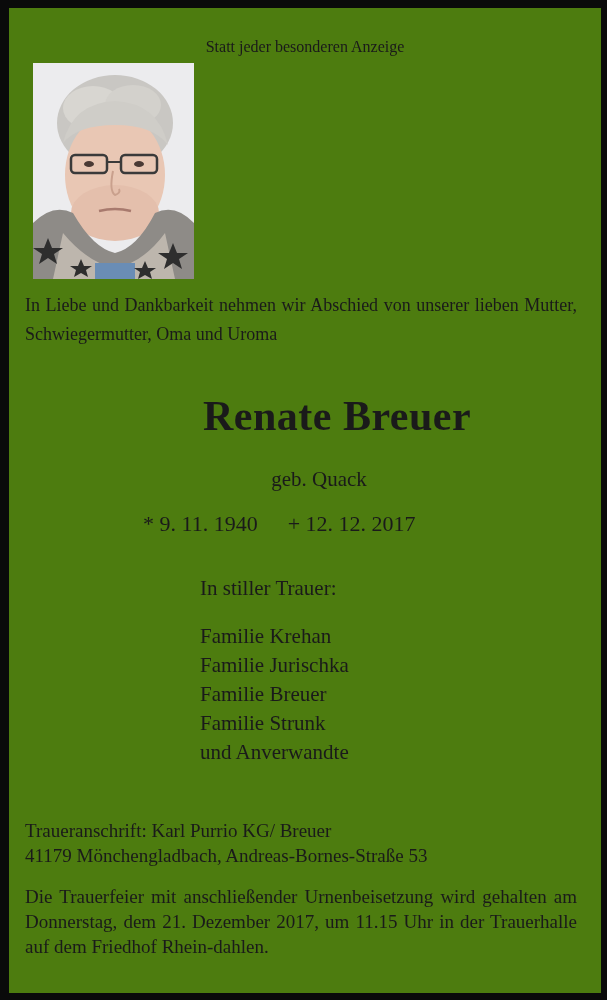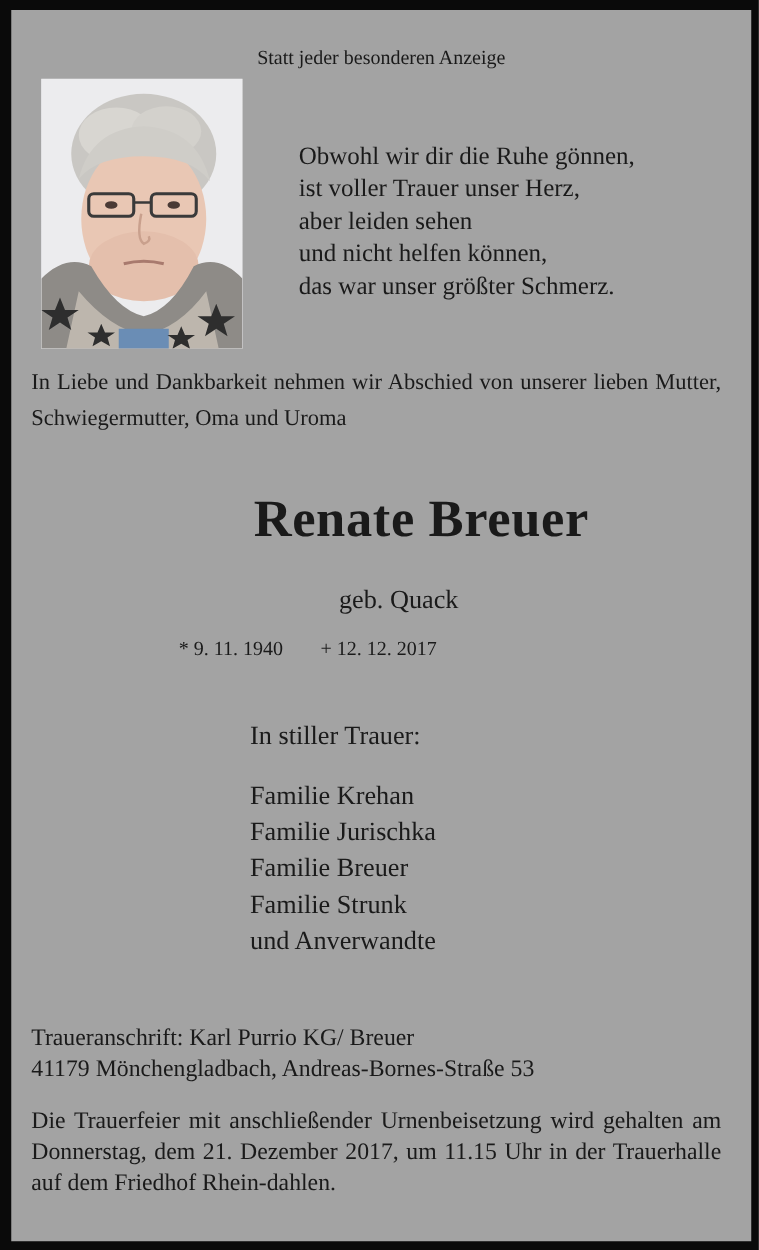--- a/index.html
+++ b/index.html
@@ -4,21 +4,21 @@
 <style>
   html, body { margin: 0; padding: 0; }
   body {
     width: 607px; height: 1000px; background: #0a0a0a;
     position: relative; overflow: hidden;
     font-family: "Liberation Serif", "DejaVu Serif", serif;
     color: #1a1a1a;
   }
   .card {
     position: absolute; left: 9px; top: 8px; width: 592px; height: 985px;
-    background: #a3a3a3;
+    background: #4d7c0f;
   }
   .abs { position: absolute; white-space: nowrap; }
   .header {
     left: 0; width: 592px; top: 30px; text-align: center;
     font-size: 16px;
   }
   .photo {
     position: absolute; left: 24px; top: 55px; width: 161px; height: 216px;
     background: linear-gradient(180deg, #ececef 0%, #e8e8ea 100%);
     overflow: hidden;
@@ -32,21 +32,21 @@
     white-space: normal; text-align: justify; text-align-last: left;
   }
   .name {
     left: 0; width: 592px; top: 384px; text-align: center;
     font-size: 42px; font-weight: bold; letter-spacing: 0.5px; padding-left: 32px;
   }
   .maiden {
     left: 14px; width: 592px; top: 459px; text-align: center; font-size: 21px;
   }
   .dates {
-    left: 134px; top: 503px; font-size: 16px;
+    left: 134px; top: 503px; font-size: 22px;
   }
   .dates span.sep { display: inline-block; width: 30px; }
   .mourn {
     left: 191px; top: 568px; font-size: 21px;
   }
   .family {
     left: 191px; top: 614px; font-size: 21px; line-height: 29px;
   }
   .family div { white-space: nowrap; }
   .address {
@@ -90,27 +90,20 @@
       <path d="M0 216 L0 160 Q20 140 40 150 Q60 185 82 190 Q104 185 122 150 Q142 140 161 160 L161 216 Z" fill="#8e8b87"></path>
       <path d="M20 216 L30 170 Q55 200 82 205 Q110 200 132 170 L142 216 Z" fill="#bdb6ad"></path>
       <rect x="62" y="200" width="40" height="16" fill="#6a8db5"></rect>
       <polygon points="15,175 19,185 30,185 21,191 24,201 15,195 6,201 9,191 0,185 11,185" fill="#2e2e2e"></polygon>
       <polygon points="140,180 144,190 155,190 146,196 149,206 140,200 131,206 134,196 125,190 136,190" fill="#2e2e2e"></polygon>
       <polygon points="112,198 115,205 123,205 117,209 119,216 112,212 105,216 107,209 101,205 109,205" fill="#2e2e2e"></polygon>
       <polygon points="48,196 51,203 59,203 53,207 55,214 48,210 41,214 43,207 37,203 45,203" fill="#2e2e2e"></polygon>
     </svg>
   </div>
 
-  <div class="abs poem">
-    <div>Obwohl wir dir die Ruhe gönnen,</div>
-    <div>ist voller Trauer unser Herz,</div>
-    <div>aber leiden sehen</div>
-    <div>und nicht helfen können,</div>
-    <div>das war unser größter Schmerz.</div>
-  </div>
 
   <div class="abs intro">In Liebe und Dankbarkeit nehmen wir Abschied von unserer lieben Mutter, Schwiegermutter, Oma und Uroma</div>
 
   <div class="abs name">Renate Breuer</div>
 
   <div class="abs maiden">geb. Quack</div>
 
   <div class="abs dates">
     <span>* 9. 11. 1940</span><span class="sep"></span><span>+ 12. 12. 2017</span>
   </div>

